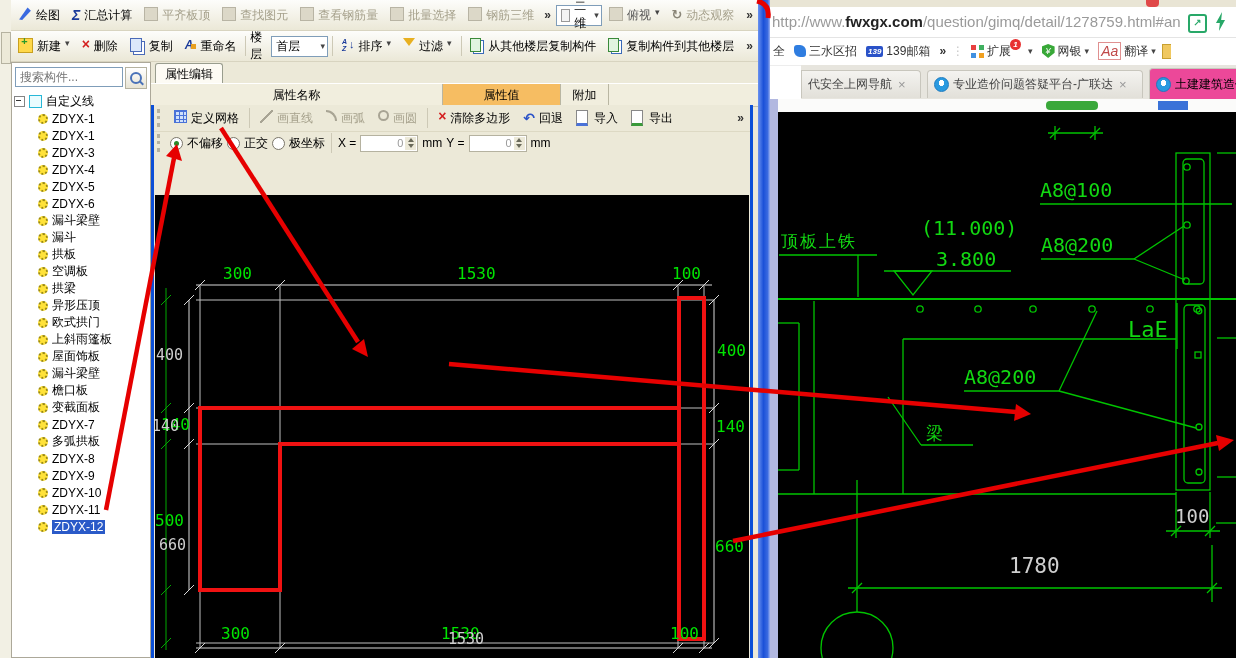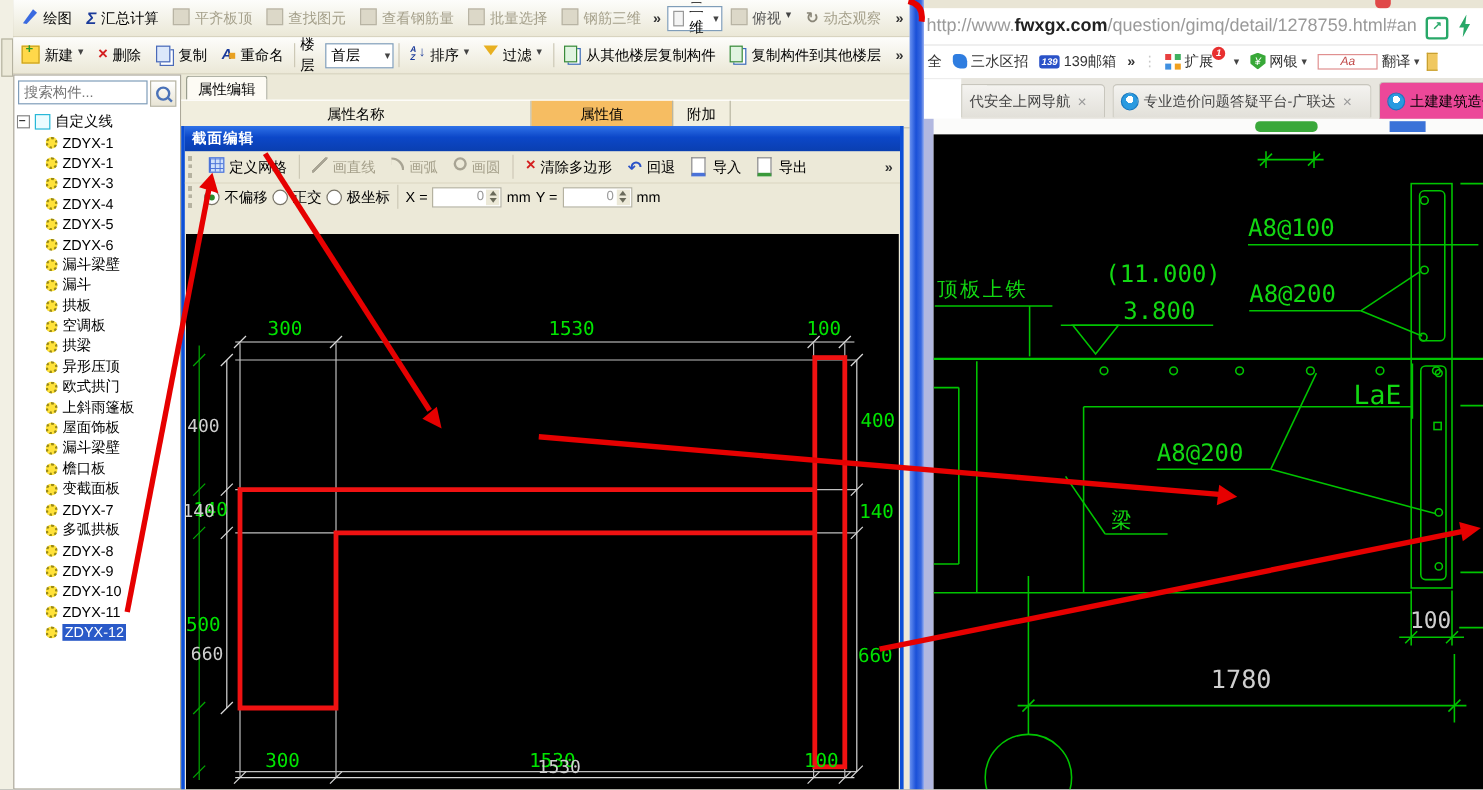--- a/index.html
+++ b/index.html
@@ -112,21 +112,21 @@
   .l139{background:#2a52c8;color:#fff;font-size:8px;font-weight:bold;padding:1px 2px;border-radius:2px;}
   .dots{color:#c8c8c8;letter-spacing:1px;}
   .grid4{position:relative;width:13px;height:13px;}
   .grid4 i{position:absolute;width:5px;height:5px;}
   .grid4 .a{left:0;top:0;background:#e84040;}.grid4 .b{right:0;top:0;background:#40b060;}
   .grid4 .c{left:0;bottom:0;background:#4090e0;}.grid4 .d{right:0;bottom:0;background:#f0a020;}
   .badge{position:relative;top:-7px;left:-4px;background:#e83030;color:#fff;border-radius:50%;width:11px;height:11px;
          font-size:8px;line-height:11px;text-align:center;font-weight:bold;}
   .shield{width:13px;height:14px;background:#38a838;clip-path:polygon(50% 0,100% 18%,100% 62%,50% 100%,0 62%,0 18%);
           color:#fff;font-size:9px;line-height:14px;text-align:center;}
-  .aabox{border:1px solid #e09090;color:#c04848;font-size:10px;padding:0 18px;background:#fff;}
+  .aabox{border:1px solid #e09090;color:#c04848;font-size:14px;padding:0 2px;background:#fff;}
   .halficon{width:8px;height:13px;background:#f0c860;border:1px solid #c8a030;border-right:none;}
   .btabs{position:absolute;left:0;top:65px;width:466px;height:34px;background:#e7e5de;border-bottom:1px solid #cac8bf;margin-left:31px;}
   .btab{position:absolute;top:5px;height:28px;background:linear-gradient(#f4f3f0,#e2e0d9);border:1px solid #c8c6bd;
         border-bottom:none;border-radius:4px 4px 0 0;display:flex;align-items:center;padding:0 6px;gap:4px;
         font-size:12px;color:#444;box-sizing:border-box;overflow:hidden;white-space:nowrap;}
   .btab.on{background:#ec4899;color:#000;top:3px;height:31px;z-index:2;}
   .tclose{color:#999;font-size:13px;margin-left:2px;}
   .tico{width:15px;height:15px;border-radius:50%;background:radial-gradient(circle at 50% 38%,#fff 0 3px,#2a9ae0 3px);flex:none;border:1px solid #1a7ac0;box-sizing:border-box;}
   .bcontent{position:absolute;left:0;top:99px;width:466px;height:559px;background:#fbfbfa;}
   .pstrip{position:absolute;left:8px;top:0;width:458px;height:13px;background:#fbfbfa;border-bottom:1px solid #e0e0e0;}
@@ -370,21 +370,20 @@
     <div id="propbar">
       <div class="ptab">属性编辑</div>
       <div class="phead">
         <div class="pc pc1">属性名称</div>
         <div class="pc pc2">属性值</div>
         <div class="pc pc3">附加</div>
       </div>
     </div>
 
     <div id="dlg">
-      <div class="dtitle">截面编辑</div>
       <div class="dtb">
         <i class="grip"></i>
         <span class="ti">
             <i class="i-grid"></i>
             <span>定义网格</span>
           </span>
         <span class="sep"></span>
         <span class="ti dis">
             <i class="i-line"></i>
             <span>画直线</span>

